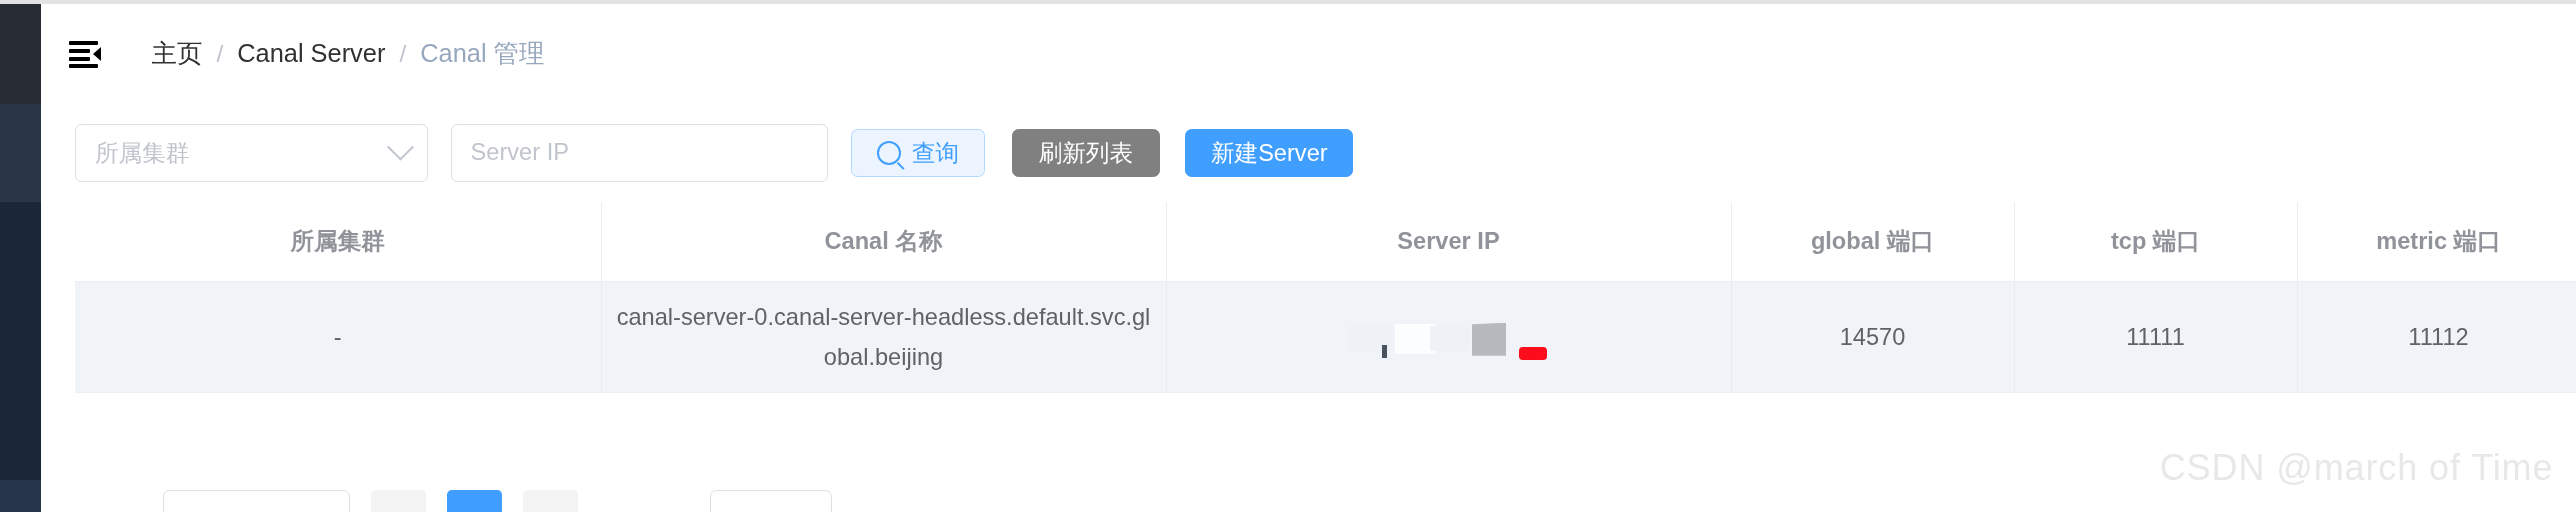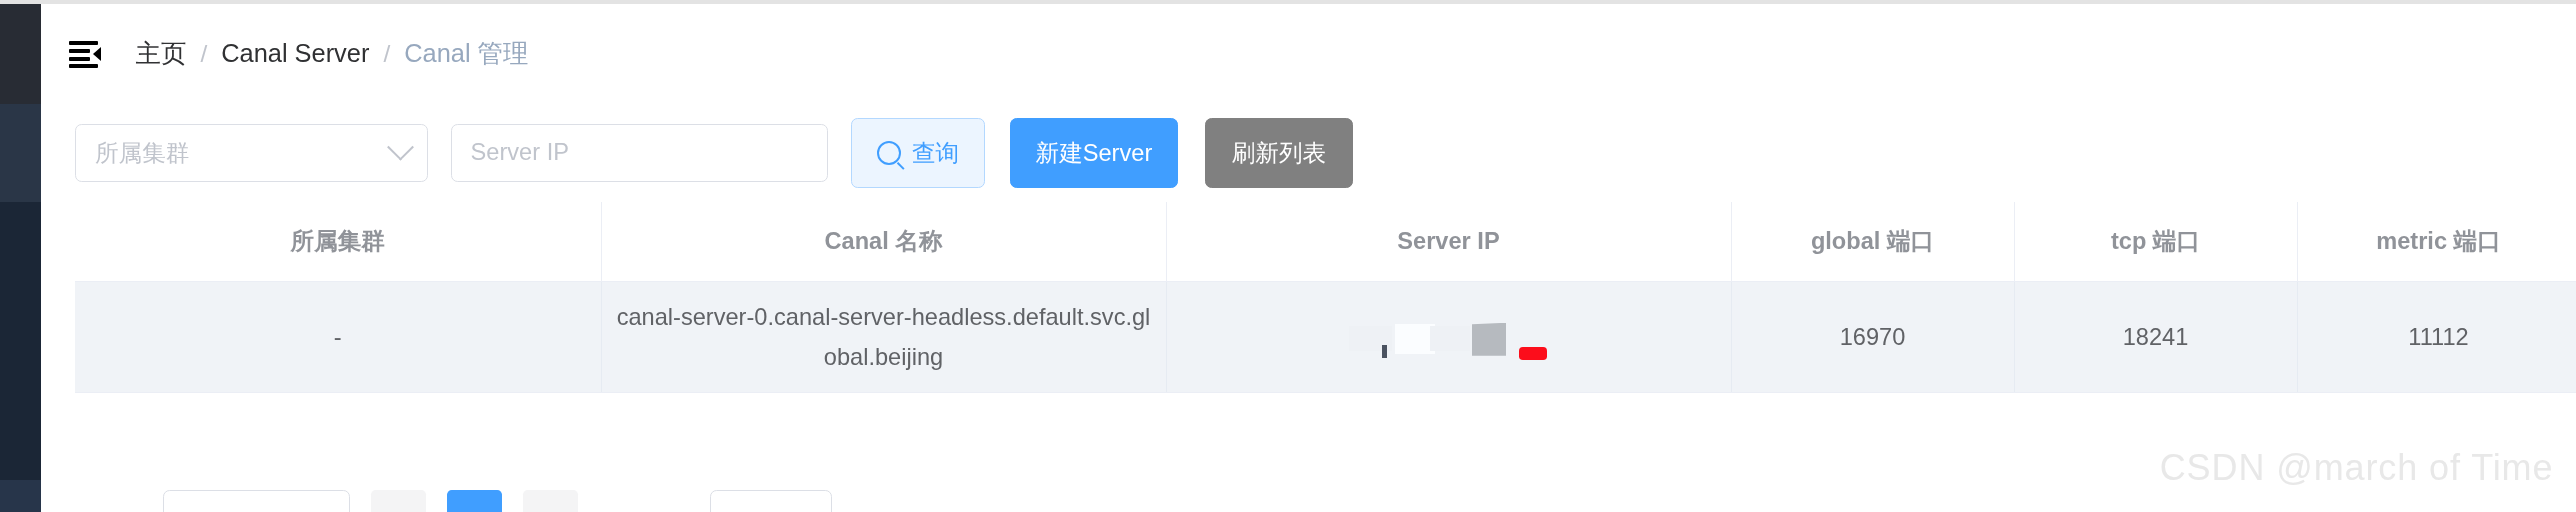--- a/index.html
+++ b/index.html
@@ -89,21 +89,21 @@
   .collapse-icon .tri {
     position: absolute;
     top: 10.4px; left: 25.4px;
     width: 0; height: 0;
     border-top: 7.5px solid transparent;
     border-bottom: 7.5px solid transparent;
     border-right: 8.5px solid #000000;
   }
 
   .breadcrumb {
-    margin-left: 28px;
+    margin-left: 44px;
     display: flex;
     align-items: flex-end;
     font-size: 25.4px;
     line-height: 1;
   }
   .bc-item { color: #303133; white-space: nowrap; }
   .bc-item.current { color: #97a8be; }
   .bc-sep {
     color: #c0c4cc;
     margin: 0 14px;
@@ -157,21 +157,21 @@
     padding: 0 19px;
     font-family: "Liberation Sans", sans-serif;
     font-size: 23.6px;
     color: #606266;
     flex: none;
     outline: none;
   }
   .text-input::placeholder { color: #c0c4cc; }
 
   .btn {
-    height: 70px;
+    height: 48px;
     border-radius: 6.6px;
     display: flex;
     align-items: center;
     justify-content: center;
     font-size: 23.6px;
     cursor: pointer;
     box-sizing: border-box;
     flex: none;
     white-space: nowrap;
   }
@@ -360,26 +360,26 @@
         <span class="chev"></span>
       </div>
 
       <input class="text-input" type="text" placeholder="Server IP" style="">
 
       <div class="btn btn-query">
         <span class="magnifier"></span>
         <span>查询</span>
       </div>
 
+      <div class="btn btn-gray">
+        <span>刷新列表</span>
+      </div>
+
       <div class="btn btn-primary">
         <span>新建Server</span>
-      </div>
-
-      <div class="btn btn-gray">
-        <span>刷新列表</span>
       </div>
     </div>
 
     <div class="table-wrap">
       <table class="grid">
         <colgroup>
           <col style="width:526px">
           <col style="width:565px">
           <col style="width:565px">
           <col style="width:283px">
@@ -405,22 +405,22 @@
             <td>
               <div class="ip-redact">
                 <div class="blk b-pale"></div>
                 <div class="blk b-tick"></div>
                 <div class="blk b-white"></div>
                 <div class="blk b-pale2"></div>
                 <div class="blk b-gray"></div>
                 <div class="blk b-red"></div>
               </div>
             </td>
-            <td>16970</td>
-            <td>18241</td>
+            <td>14570</td>
+            <td>11111</td>
             <td>11112</td>
             <td>
               
             </td>
           </tr>
         </tbody>
       </table>
     </div>
 
     <div class="pagination">

